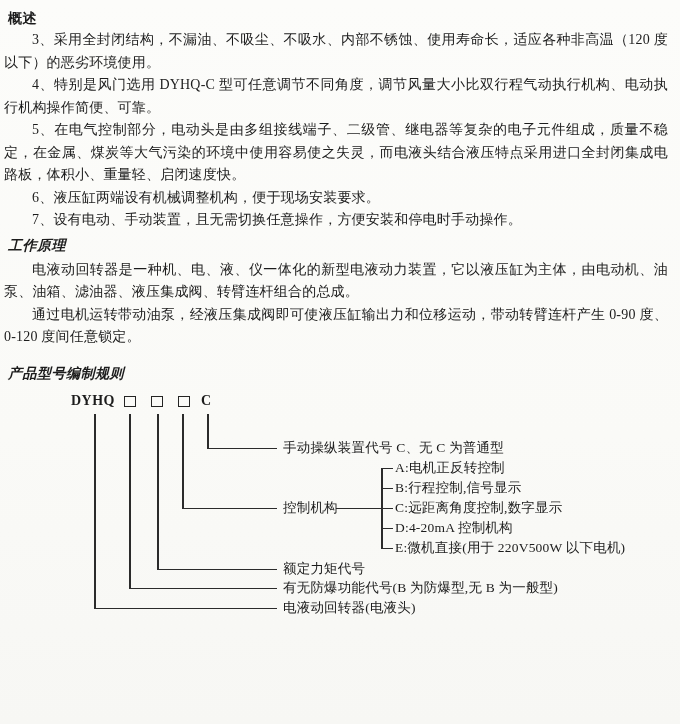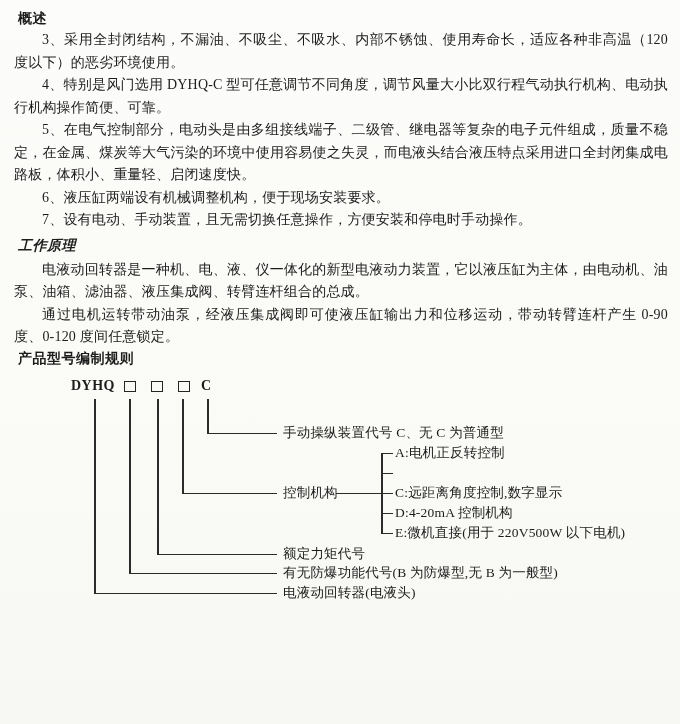--- a/index.html
+++ b/index.html
@@ -5,26 +5,26 @@
   html,body{margin:0;padding:0;}
   body{
     width:680px;height:724px;overflow:hidden;
     background:#fbfbf9;
     color:#1c1c1c;
     font-family:"Liberation Serif","DejaVu Serif",serif;
     font-weight:500;
     -webkit-font-smoothing:antialiased;
   }
   .page{position:relative;width:680px;height:724px;background:linear-gradient(180deg,#fcfcfa 0%,#faFaf7 60%,#f7f7f4 100%);}
-  .text-col{padding:9px 12px 0 14px;}
+  .text-col{padding:9px 12px 0 4px;}
   h2.sec{
     font-size:14px;font-weight:700;line-height:20px;margin:0 0 0 4px;letter-spacing:.5px;
   }
   h2.mt-principle{margin-top:4px;font-style:italic;}
-  h2.mt-model{}
+  h2.mt-model{margin-top:15px;font-style:italic;}
   p.body{
     margin:0;font-size:14px;line-height:22.5px;
     text-indent:2em;text-align:justify;text-justify:inter-ideograph;
     letter-spacing:.2px;
   }
   p.first-principle{margin-top:3px;}
   
   .diagram{position:relative;width:580px;height:246px;margin-top:4px;}
   .dg-abs{position:absolute;white-space:nowrap;}
   .model-letters{font-size:14px;font-weight:700;letter-spacing:.5px;line-height:16px;}
@@ -83,17 +83,18 @@
 
     <span class="hline" style="left:336px;top:120px;width:45px;"></span>
     <span class="vline" style="left:381px;top:80px;height:81.5px;"></span>
     <span class="hline" style="left:381px;top:80px;width:12px;"></span>
     <span class="hline" style="left:381px;top:100px;width:12px;"></span>
     <span class="hline" style="left:381px;top:120px;width:12px;"></span>
     <span class="hline" style="left:381px;top:140px;width:12px;"></span>
     <span class="hline" style="left:381px;top:160px;width:12px;"></span>
 
     <span class="dg-label" style="left:395px;top:71px;">A:电机正反转控制</span>
+    <span class="dg-label" style="left:395px;top:91px;">B:行程控制,信号显示</span>
     <span class="dg-label" style="left:395px;top:111px;">C:远距离角度控制,数字显示</span>
     <span class="dg-label" style="left:395px;top:131px;">D:4-20mA 控制机构</span>
     <span class="dg-label" style="left:395px;top:151px;">E:微机直接(用于 220V500W 以下电机)</span>
   </div>
 </div>
 
 </body></html>

